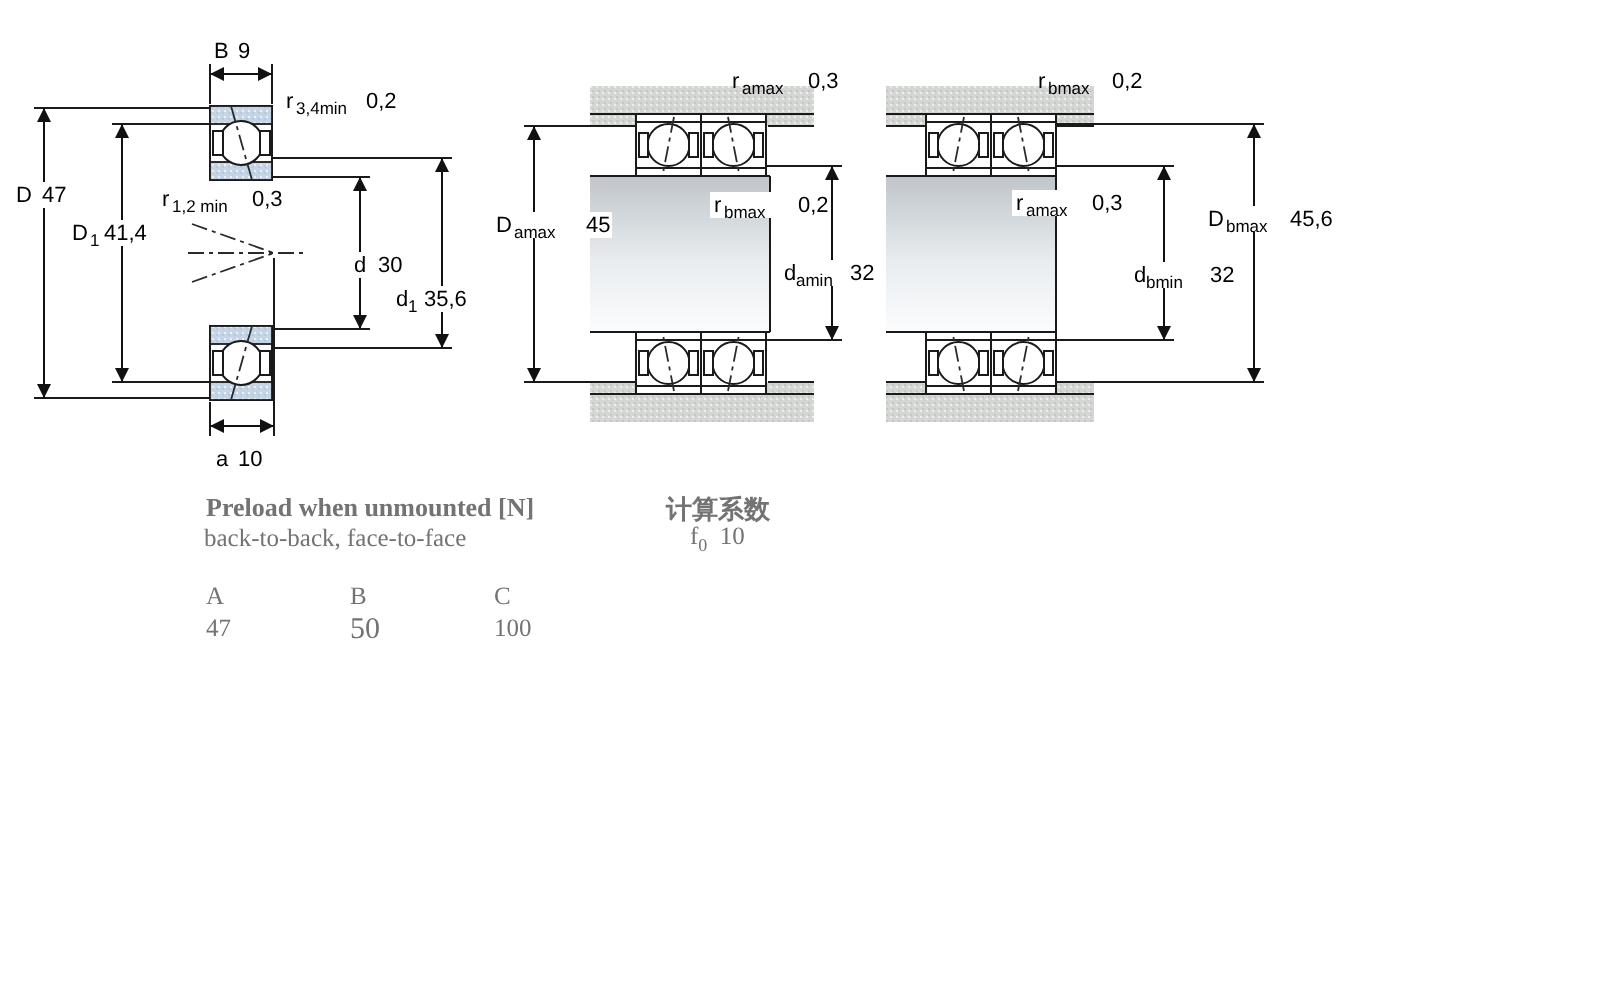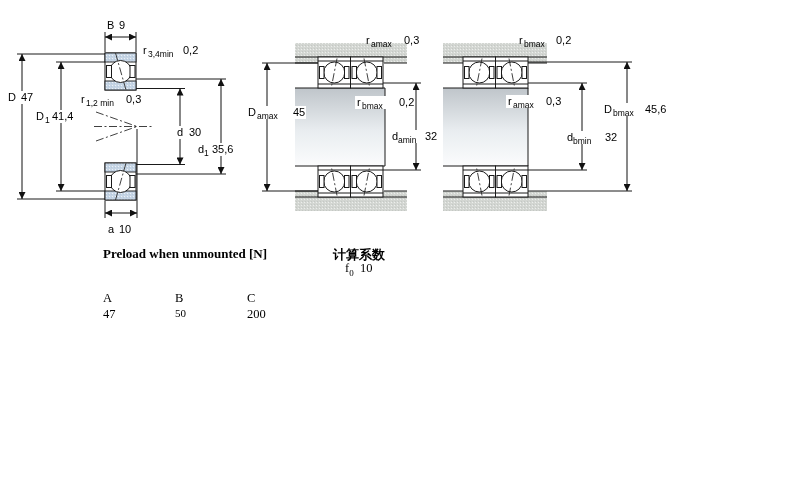--- a/index.html
+++ b/index.html
@@ -8,21 +8,21 @@
   svg{position:absolute;left:0;top:0;}
   .ln{stroke:#1a1a1a;stroke-width:1;fill:none;}
   .o{stroke:#1a1a1a;stroke-width:1;fill:#ffffff;}
   .blue{stroke:#1a1a1a;stroke-width:0.9;fill:url(#patBlue);}
   .gray{fill:url(#patGray);stroke:none;}
   .dd{stroke:#2a2a2a;stroke-width:0.9;fill:none;stroke-dasharray:8 2.5 2 2.5;}
   .dim{stroke:#111;stroke-width:1;fill:none;marker-start:url(#arr);marker-end:url(#arr);}
   .lbl{font:11px "Liberation Sans",sans-serif;fill:#000;}
   .sub{font:8.5px "Liberation Sans",sans-serif;fill:#000;}
   .bg{fill:#ffffff;}
-  .txt{position:absolute;color:#000000;font-family:"Liberation Serif",serif;white-space:pre;}
+  .txt{position:absolute;color:#737373;font-family:"Liberation Serif",serif;white-space:pre;}
   .b{font-weight:bold;}
   sub{font-size:9px;}
 </style>
 </head>
 <body>
 
 <div id="stage">
 
 <svg width="800" height="245" viewBox="0 0 800 245">
   <defs>
@@ -252,24 +252,25 @@
     <g>
       <rect class="bg" x="602" y="103" width="68" height="13"></rect>
       <text class="lbl" x="604" y="113">D</text>
       <text class="sub" x="613" y="116">bmax</text>
       <text class="lbl" x="645" y="113">45,6</text>
     </g>
   </g>
 </svg>
 
 <div class="txt b" style="left:103px;top:246px;font-size:13px;">Preload when unmounted [N]</div>
+<div class="txt" style="left:102px;top:262px;font-size:12.5px;">back-to-back, face-to-face</div>
 
 <div class="txt b" style="left:333px;top:246px;font-size:13px;">计算系数</div>
 <div class="txt" style="left:335px;top:261px;font-size:12.5px;margin-left:10px;"><span>f</span><sub>0</sub>  <span>10</span></div>
 
 <div class="txt" style="left:103px;top:291px;font-size:12.5px;">A</div>
 <div class="txt" style="left:175px;top:291px;font-size:12.5px;">B</div>
 <div class="txt" style="left:247px;top:291px;font-size:12.5px;">C</div>
 <div class="txt" style="left:103px;top:307px;font-size:12.5px;">47</div>
-<div class="txt" style="left:175px;top:307px;font-size:11px;">50</div>
-<div class="txt" style="left:247px;top:307px;font-size:12.5px;">200</div>
+<div class="txt" style="left:175px;top:307px;font-size:15px;">50</div>
+<div class="txt" style="left:247px;top:307px;font-size:12.5px;">100</div>
 
 </div>
 
 </body></html>

